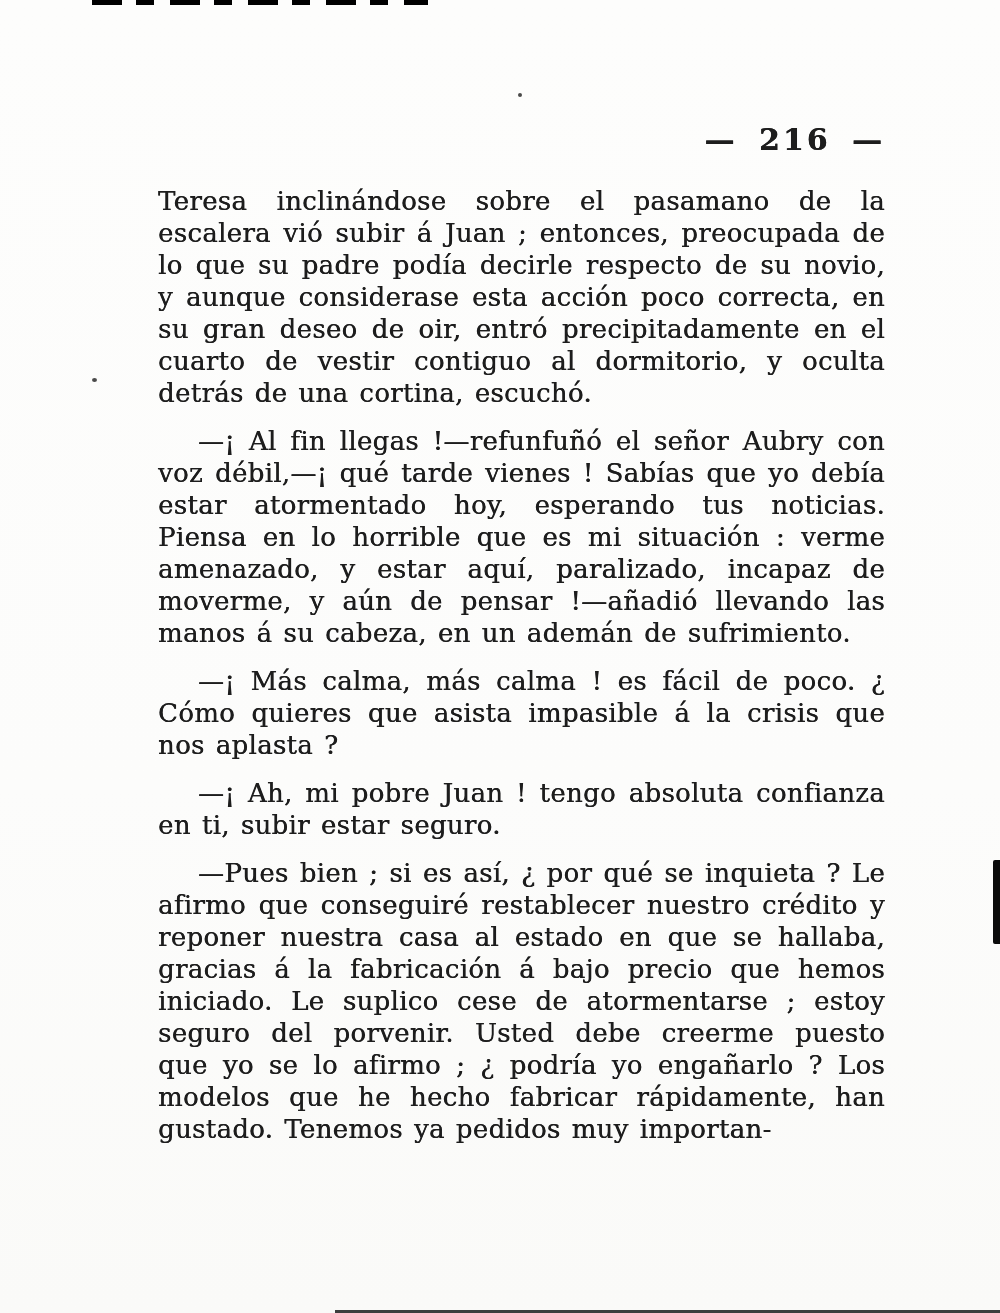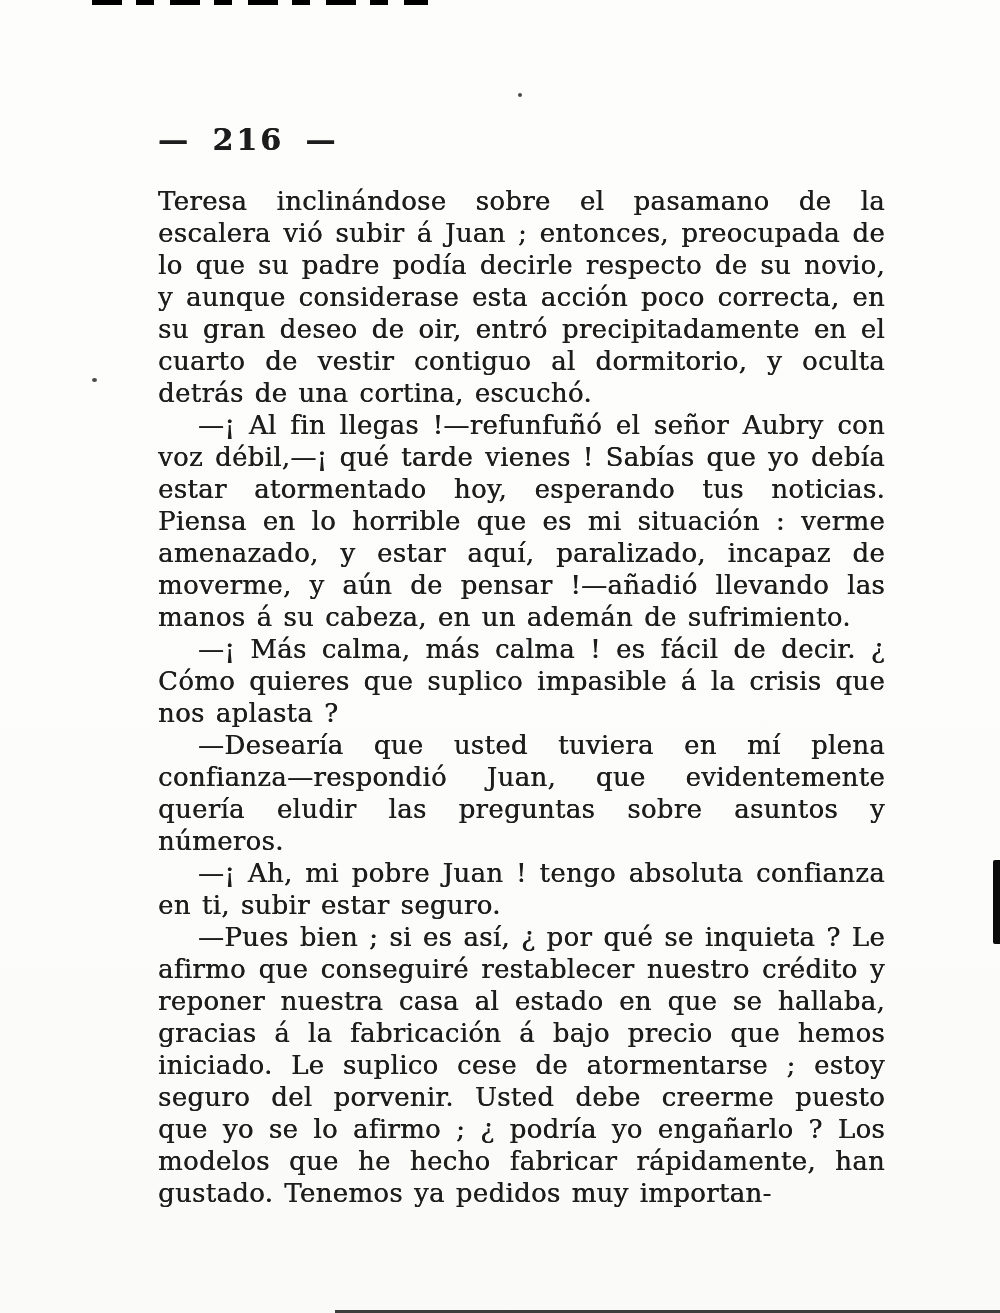--- a/index.html
+++ b/index.html
@@ -17,33 +17,34 @@
     color: #1d1d1d;
   }
   .text-block {
     position: absolute;
     left: 158px;
     top: 122px;
     width: 727px;
     text-shadow: 0.35px 0 0 currentColor; 
   }
   .page-number {
-    text-align: left;
+    text-align: right;
     font-size: 30px;
     font-weight: bold;
     letter-spacing: 3px;
     word-spacing: 8px;
     margin-bottom: 28px;
   }
   .para {
     font-size: 26px;
     line-height: 32px;
     text-align: justify;
     letter-spacing: 0.3px;
     word-spacing: 2.5px;
+    margin-top: 16px;
   }
   .para.indent { text-indent: 40px; }
 
   
   .artifact { position: absolute; }
   .top-dashes {
     top: 0; left: 92px; width: 336px; height: 5px;
     background: repeating-linear-gradient(90deg,
       #000 0 30px, transparent 30px 44px, #000 44px 62px, transparent 62px 78px);
   }
@@ -68,20 +69,19 @@
   <div class="artifact right-smudge"></div>
   <div class="artifact bottom-line"></div>
   <div class="artifact speck speck1"></div>
   <div class="artifact speck speck2"></div>
 
   <div class="text-block">
     <div class="page-number">— 216 —</div>
     <div class="paragraphs">
         <p class="para">Teresa inclinándose sobre el pasamano de la escalera vió subir á Juan ; entonces, preocupada de lo que su padre podía decirle respecto de su novio, y aunque considerase esta acción poco correcta, en su gran deseo de oir, entró precipitadamente en el cuarto de vestir contiguo al dormitorio, y oculta detrás de una cortina, escuchó.</p>
         <p class="para indent">—¡ Al fin llegas !—refunfuñó el señor Aubry con voz débil,—¡ qué tarde vienes ! Sabías que yo debía estar atormentado hoy, esperando tus noticias. Piensa en lo horrible que es mi situación : verme amenazado, y estar aquí, paralizado, incapaz de moverme, y aún de pensar !—añadió llevando las manos á su cabeza, en un ademán de sufrimiento.</p>
-        <p class="para indent">—¡ Más calma, más calma ! es fácil de decir. ¿ Cómo quieres que suplico impasible á la crisis que nos aplasta ?</p>
-        <p class="para indent">—Desearía que usted tuviera en mí plena confianza—respondió Juan, que evidentemente quería eludir las preguntas sobre asuntos y números.</p>
+        <p class="para indent">—¡ Más calma, más calma ! es fácil de poco. ¿ Cómo quieres que asista impasible á la crisis que nos aplasta ?</p>
         <p class="para indent">—¡ Ah, mi pobre Juan ! tengo absoluta confianza en ti, subir estar seguro.</p>
         <p class="para indent">—Pues bien ; si es así, ¿ por qué se inquieta ? Le afirmo que conseguiré restablecer nuestro crédito y reponer nuestra casa al estado en que se hallaba, gracias á la fabricación á bajo precio que hemos iniciado. Le suplico cese de atormentarse ; estoy seguro del porvenir. Usted debe creerme puesto que yo se lo afirmo ; ¿ podría yo engañarlo ? Los modelos que he hecho fabricar rápidamente, han gustado. Tenemos ya pedidos muy importan-</p>
       </div>
   </div>
 
 </div>
 
 </body></html>

